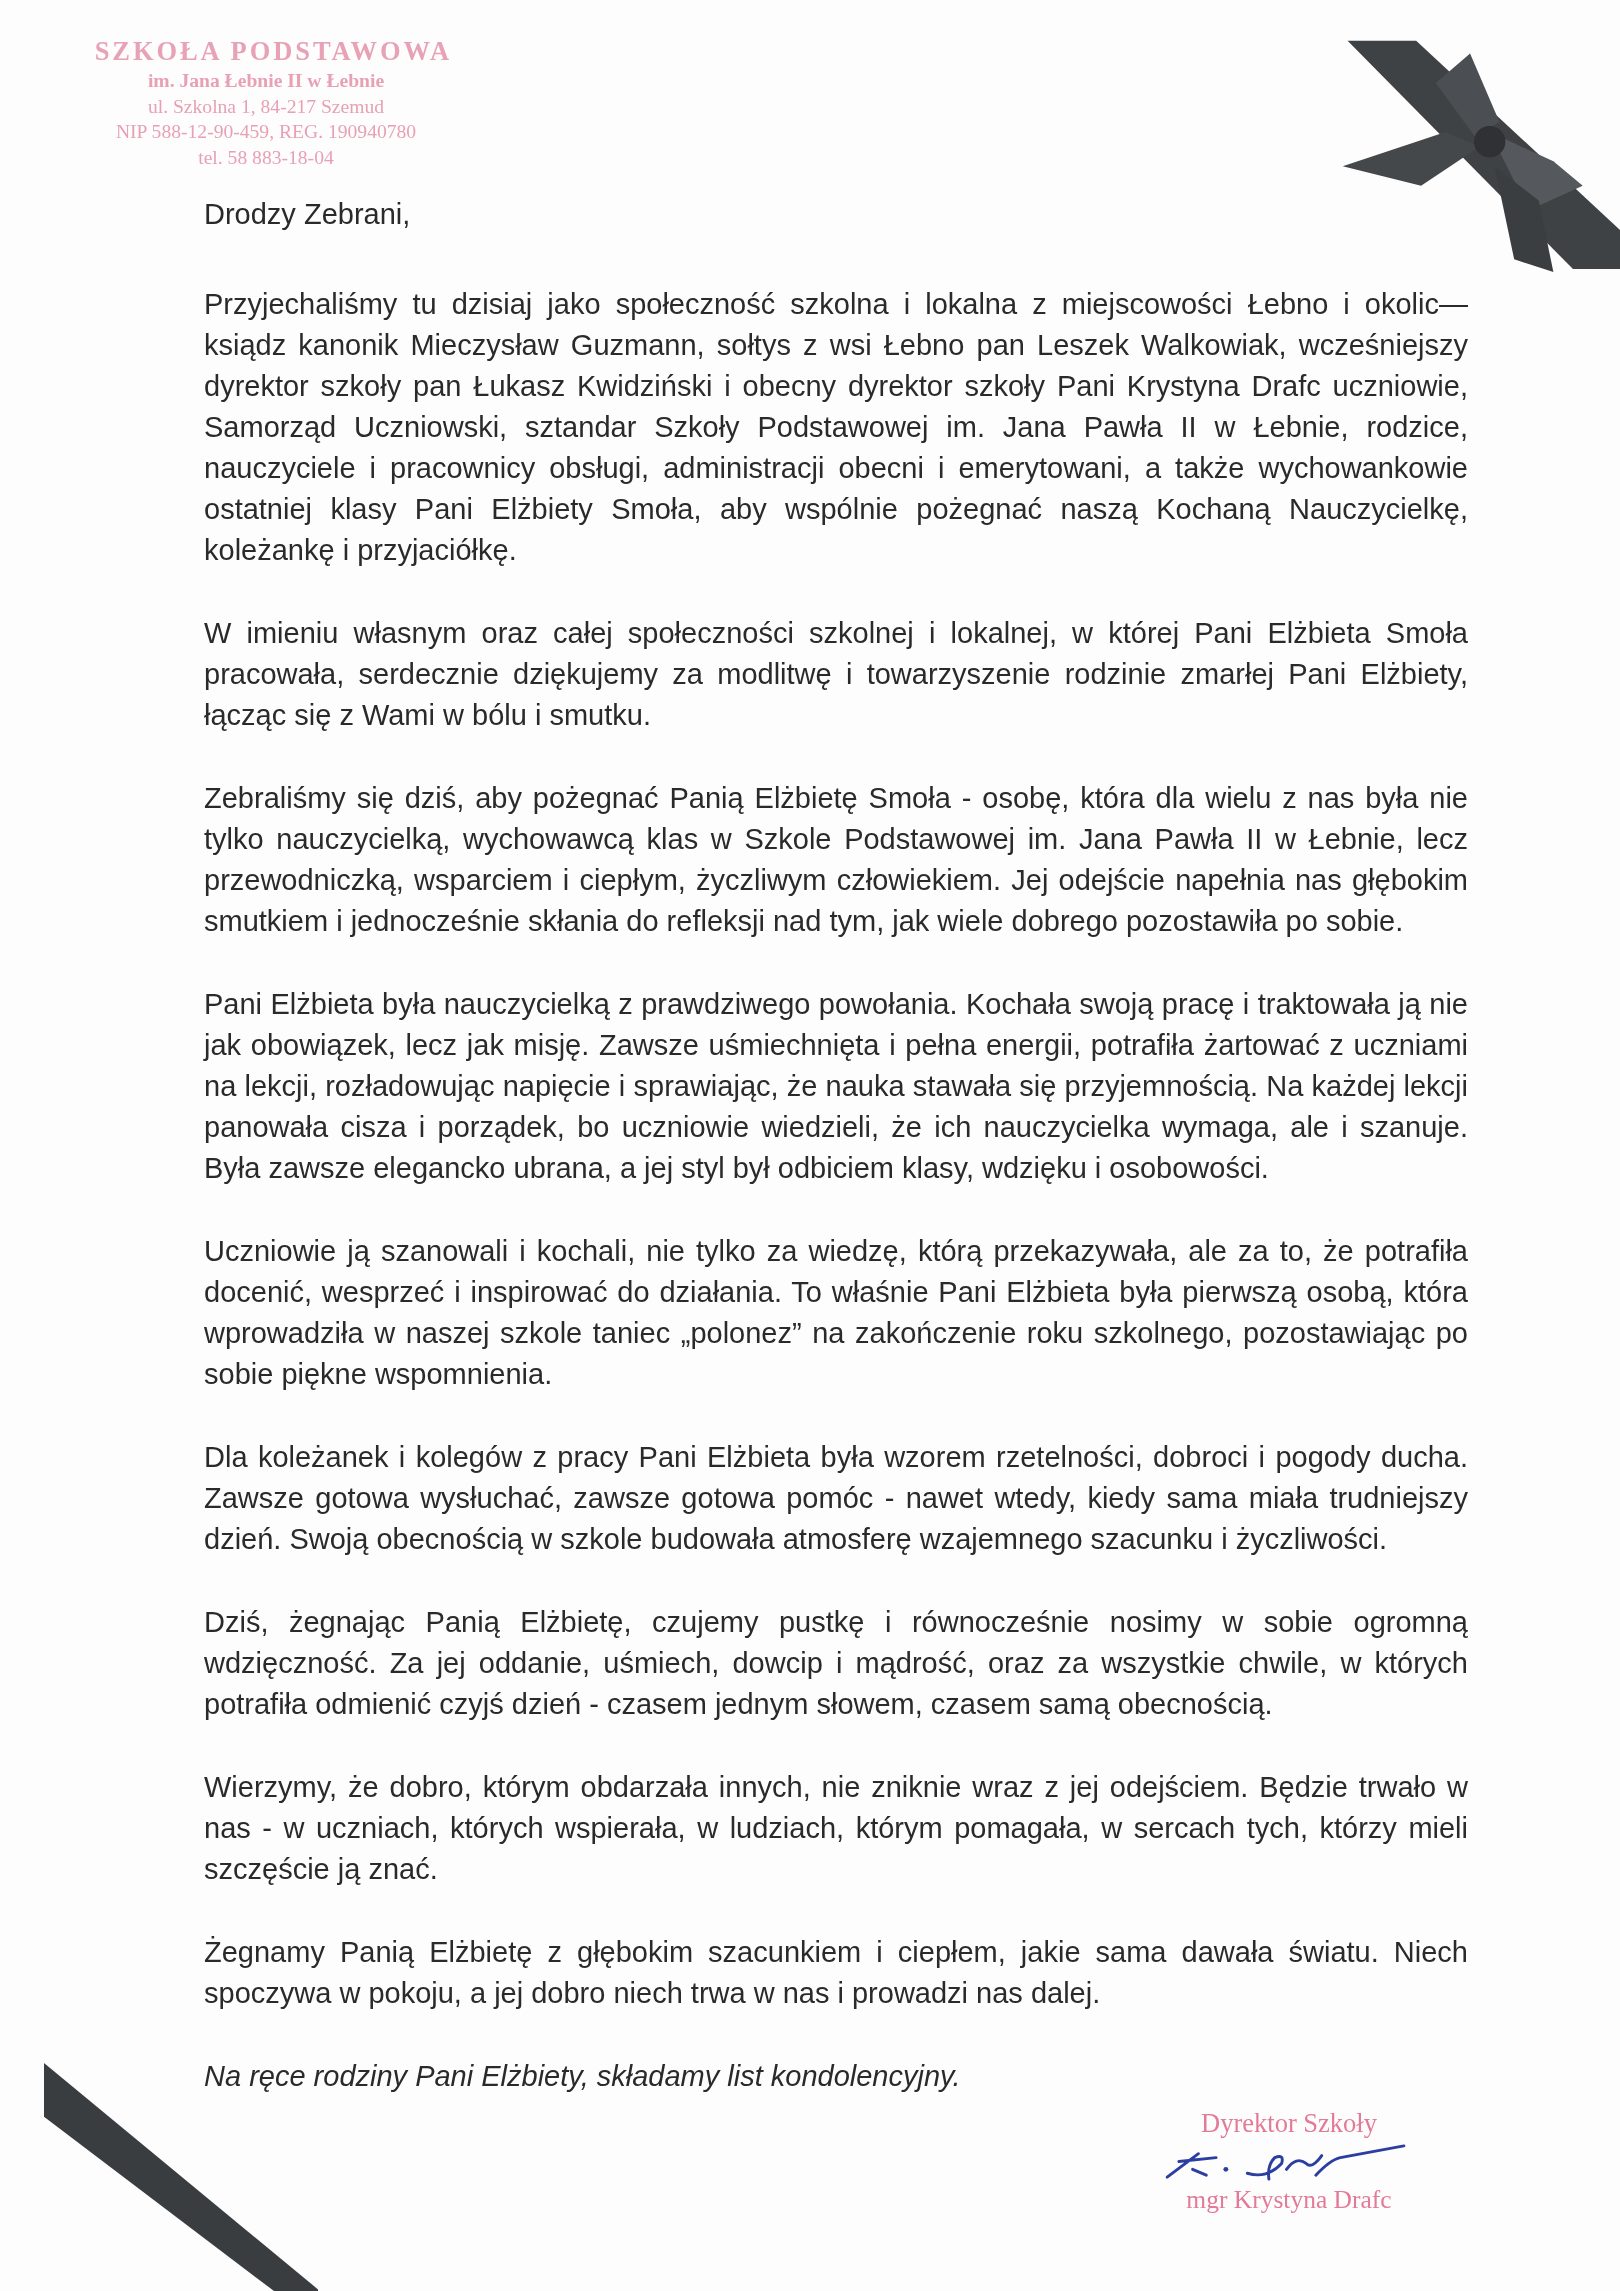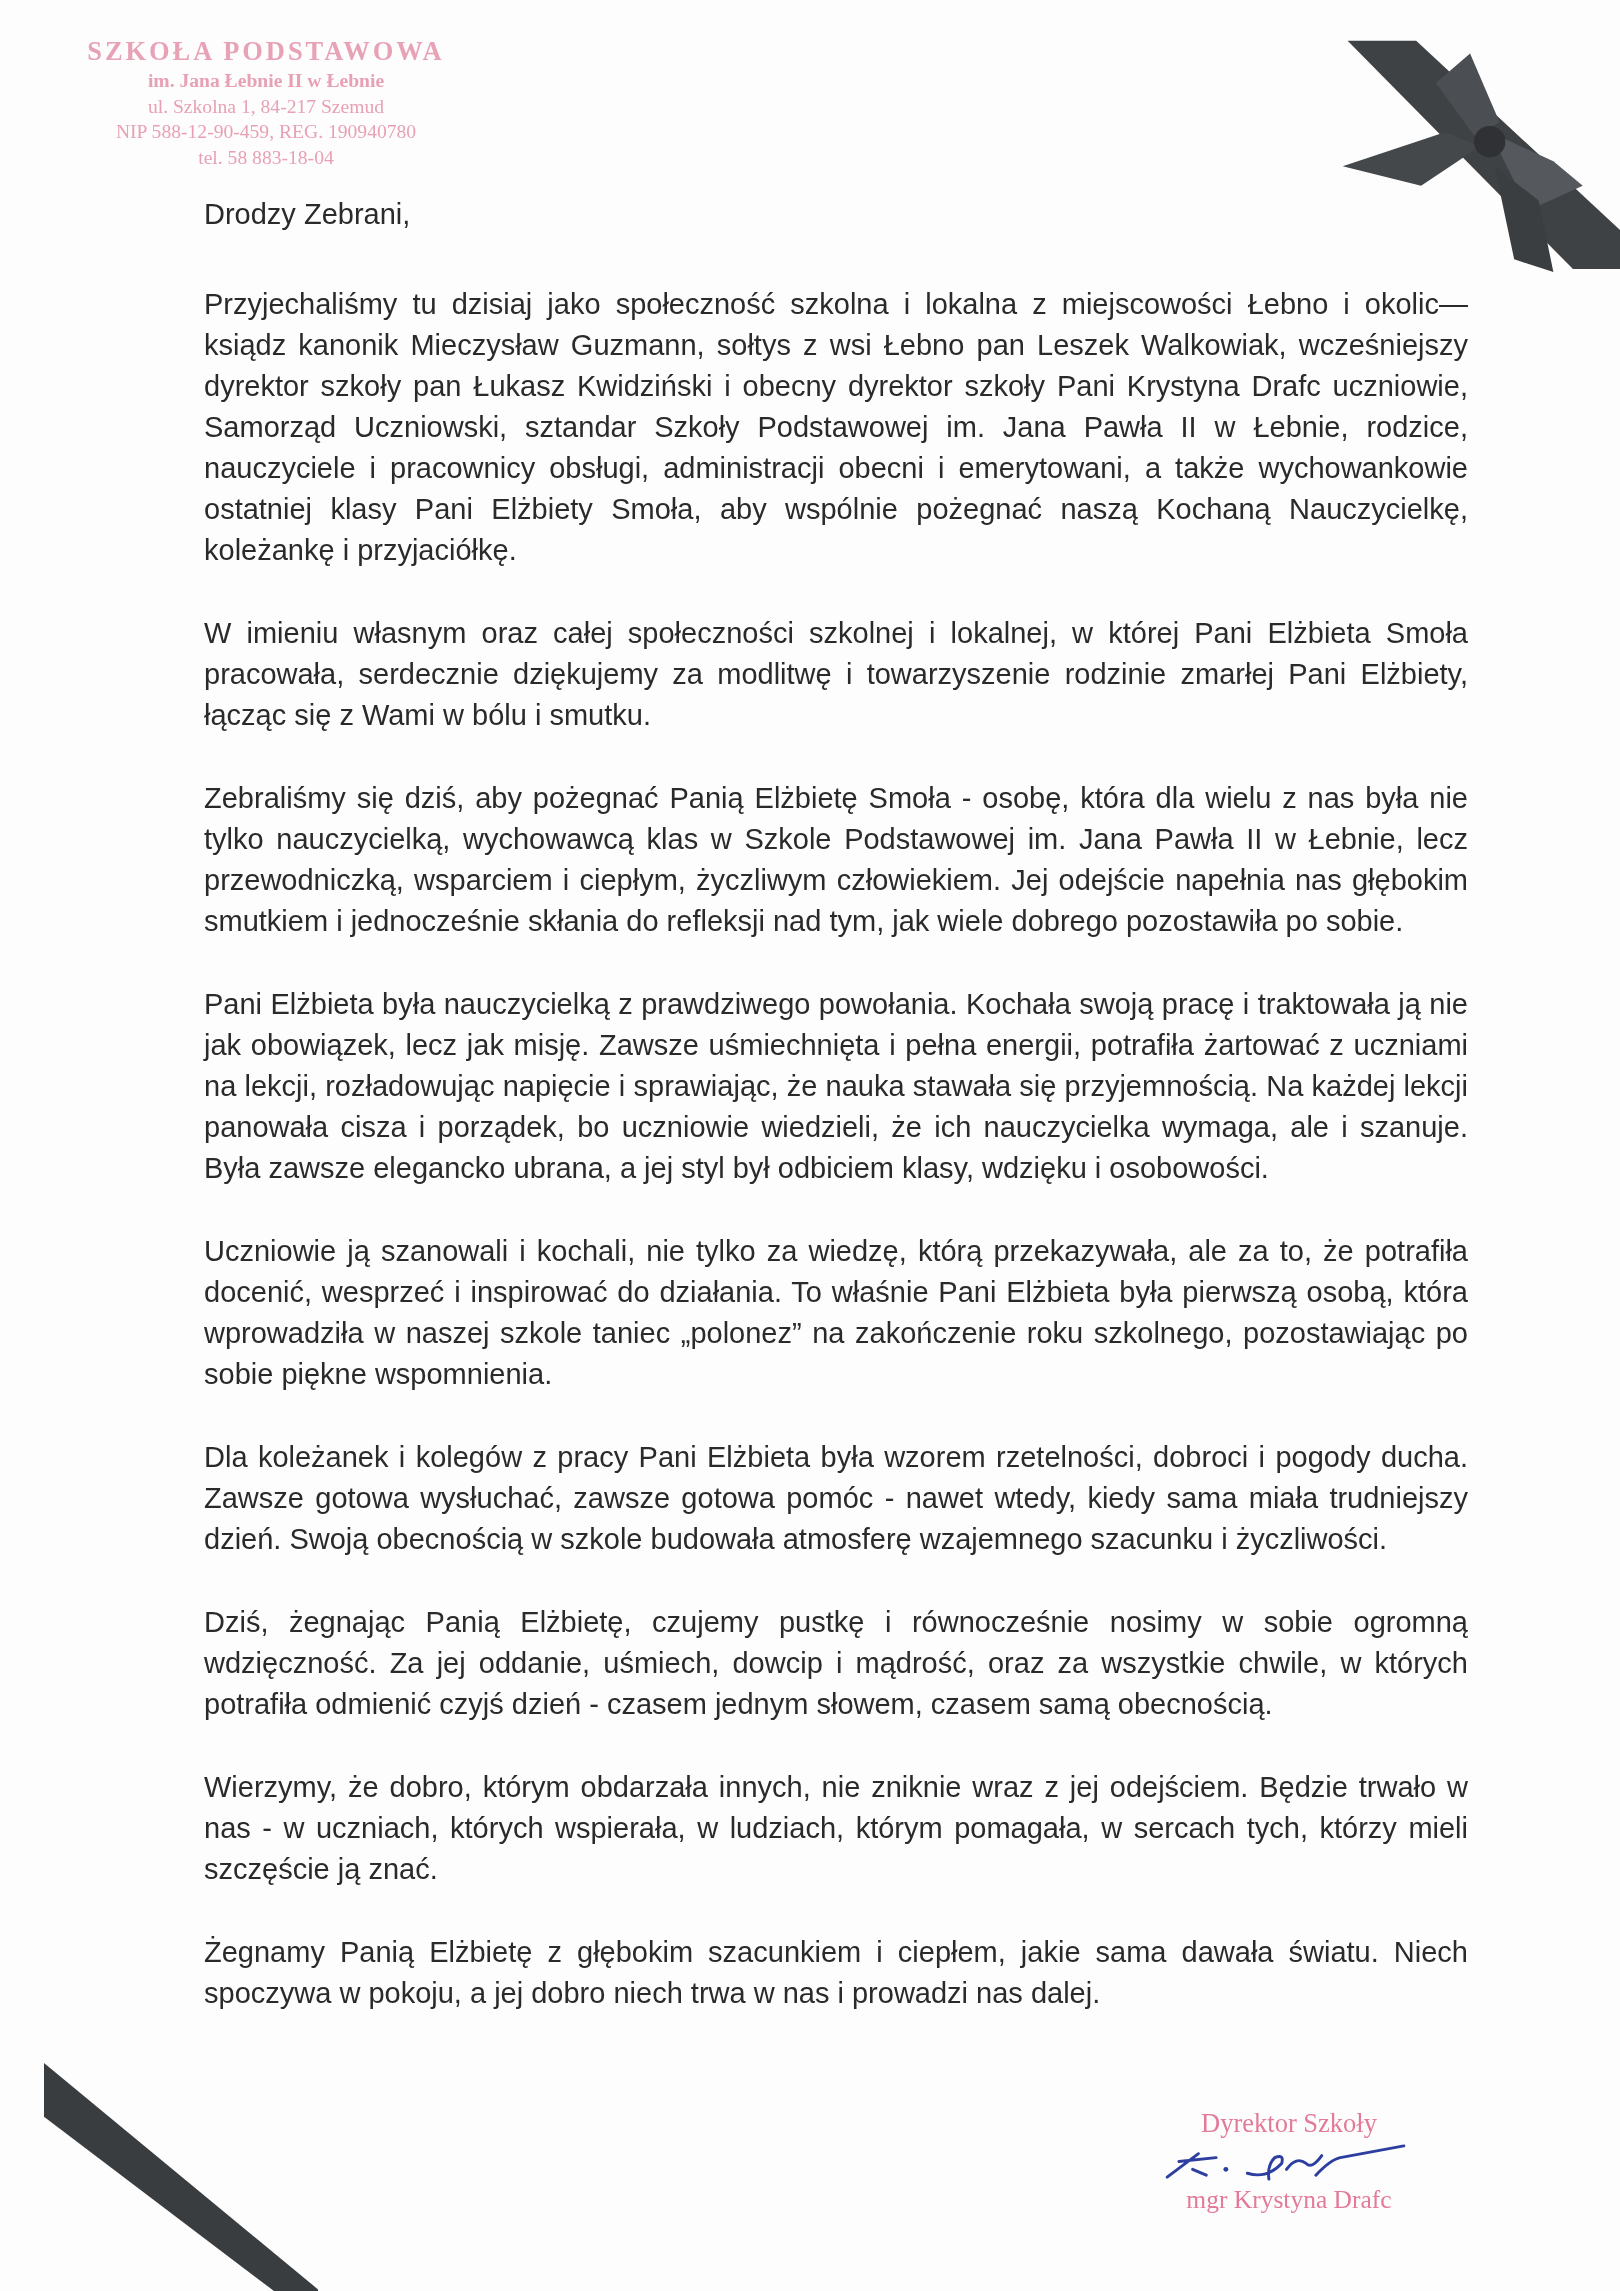--- a/index.html
+++ b/index.html
@@ -4,21 +4,21 @@
 <style>
   html, body { margin: 0; padding: 0; background: #ffffff; }
   body { width: 1620px; height: 2292px; position: relative; overflow: hidden; }
   .page { position: absolute; left: 0; top: 0; width: 1620px; height: 2292px; background: #fdfdfd; }
 
   .stamp {
     position: absolute; left: 80px; top: 35px; width: 372px;
     text-align: center; color: #e8a0b4;
     font-family: "Liberation Serif", "DejaVu Serif", serif;
   }
-  .stamp .s-title { font-size: 26.5px; letter-spacing: 2.9px; line-height: 33px; font-weight: bold; color: #e7a2b6; }
+  .stamp .s-title { font-size: 26.5px; letter-spacing: 2.9px; line-height: 33px; font-weight: bold; color: #e7a2b6; text-align: right; }
   .stamp .s-line  { font-size: 19.6px; line-height: 25.5px; }
   .stamp .s-line.bold { font-weight: bold; }
 
   .ribbon-top { position: absolute; left: 1328px; top: 29px; width: 292px; height: 245px; }
   .ribbon-bottom { position: absolute; left: 44px; top: 2063px; width: 274px; height: 228px; }
 
   .letter {
     position: absolute; left: 204px; top: 194px; width: 1264px;
     font-family: Liberation Sans, sans-serif;
     font-size: 29px; line-height: 41px; color: #2a2a2a;
@@ -62,20 +62,21 @@
     <p class="greeting">Drodzy Zebrani,</p>
     <p class="para">Przyjechaliśmy tu dzisiaj jako społeczność szkolna i lokalna z miejscowości Łebno i okolic— ksiądz kanonik Mieczysław Guzmann, sołtys z wsi Łebno pan Leszek Walkowiak, wcześniejszy dyrektor szkoły pan Łukasz Kwidziński i obecny dyrektor szkoły Pani Krystyna Drafc uczniowie, Samorząd Uczniowski, sztandar Szkoły Podstawowej im. Jana Pawła II w Łebnie, rodzice, nauczyciele i pracownicy obsługi, administracji obecni i emerytowani, a także wychowankowie ostatniej klasy Pani Elżbiety Smoła, aby wspólnie pożegnać naszą Kochaną Nauczycielkę, koleżankę i przyjaciółkę.</p>
     <p class="para">W imieniu własnym oraz całej społeczności szkolnej i lokalnej, w której Pani Elżbieta Smoła pracowała, serdecznie dziękujemy za modlitwę i towarzyszenie rodzinie zmarłej Pani Elżbiety, łącząc się z Wami w bólu i smutku.</p>
     <p class="para">Zebraliśmy się dziś, aby pożegnać Panią Elżbietę Smoła - osobę, która dla wielu z nas była nie tylko nauczycielką, wychowawcą klas w Szkole Podstawowej im. Jana Pawła II w Łebnie, lecz przewodniczką, wsparciem i ciepłym, życzliwym człowiekiem. Jej odejście napełnia nas głębokim smutkiem i jednocześnie skłania do refleksji nad tym, jak wiele dobrego pozostawiła po sobie.</p>
     <p class="para">Pani Elżbieta była nauczycielką z prawdziwego powołania. Kochała swoją pracę i traktowała ją nie jak obowiązek, lecz jak misję. Zawsze uśmiechnięta i pełna energii, potrafiła żartować z uczniami na lekcji, rozładowując napięcie i sprawiając, że nauka stawała się przyjemnością. Na każdej lekcji panowała cisza i porządek, bo uczniowie wiedzieli, że ich nauczycielka wymaga, ale i szanuje. Była zawsze elegancko ubrana, a jej styl był odbiciem klasy, wdzięku i osobowości.</p>
     <p class="para">Uczniowie ją szanowali i kochali, nie tylko za wiedzę, którą przekazywała, ale za to, że potrafiła docenić, wesprzeć i inspirować do działania. To właśnie Pani Elżbieta była pierwszą osobą, która wprowadziła w naszej szkole taniec „polonez” na zakończenie roku szkolnego, pozostawiając po sobie piękne wspomnienia.</p>
     <p class="para">Dla koleżanek i kolegów z pracy Pani Elżbieta była wzorem rzetelności, dobroci i pogody ducha. Zawsze gotowa wysłuchać, zawsze gotowa pomóc - nawet wtedy, kiedy sama miała trudniejszy dzień. Swoją obecnością w szkole budowała atmosferę wzajemnego szacunku i życzliwości.</p>
     <p class="para">Dziś, żegnając Panią Elżbietę, czujemy pustkę i równocześnie nosimy w sobie ogromną wdzięczność. Za jej oddanie, uśmiech, dowcip i mądrość, oraz za wszystkie chwile, w których potrafiła odmienić czyjś dzień - czasem jednym słowem, czasem samą obecnością.</p>
     <p class="para">Wierzymy, że dobro, którym obdarzała innych, nie zniknie wraz z jej odejściem. Będzie trwało w nas - w uczniach, których wspierała, w ludziach, którym pomagała, w sercach tych, którzy mieli szczęście ją znać.</p>
     <p class="para">Żegnamy Panią Elżbietę z głębokim szacunkiem i ciepłem, jakie sama dawała światu. Niech spoczywa w pokoju, a jej dobro niech trwa w nas i prowadzi nas dalej.</p>
+    <p class="closing">Na ręce rodziny Pani Elżbiety, składamy list kondolencyjny.</p>
   </div>
 
   <svg class="ribbon-bottom" viewBox="0 0 280 233">
     <polygon points="0,0 0,55 235,233 282,233" fill="#3a3d40"></polygon>
   </svg>
 
   <div class="signature">
     <div class="sig-title">Dyrektor Szkoły</div>
     <div class="sig-mark">
       <svg width="255" height="45" viewBox="0 0 260 46" style="position:absolute;left:21.6px;top:0;">

